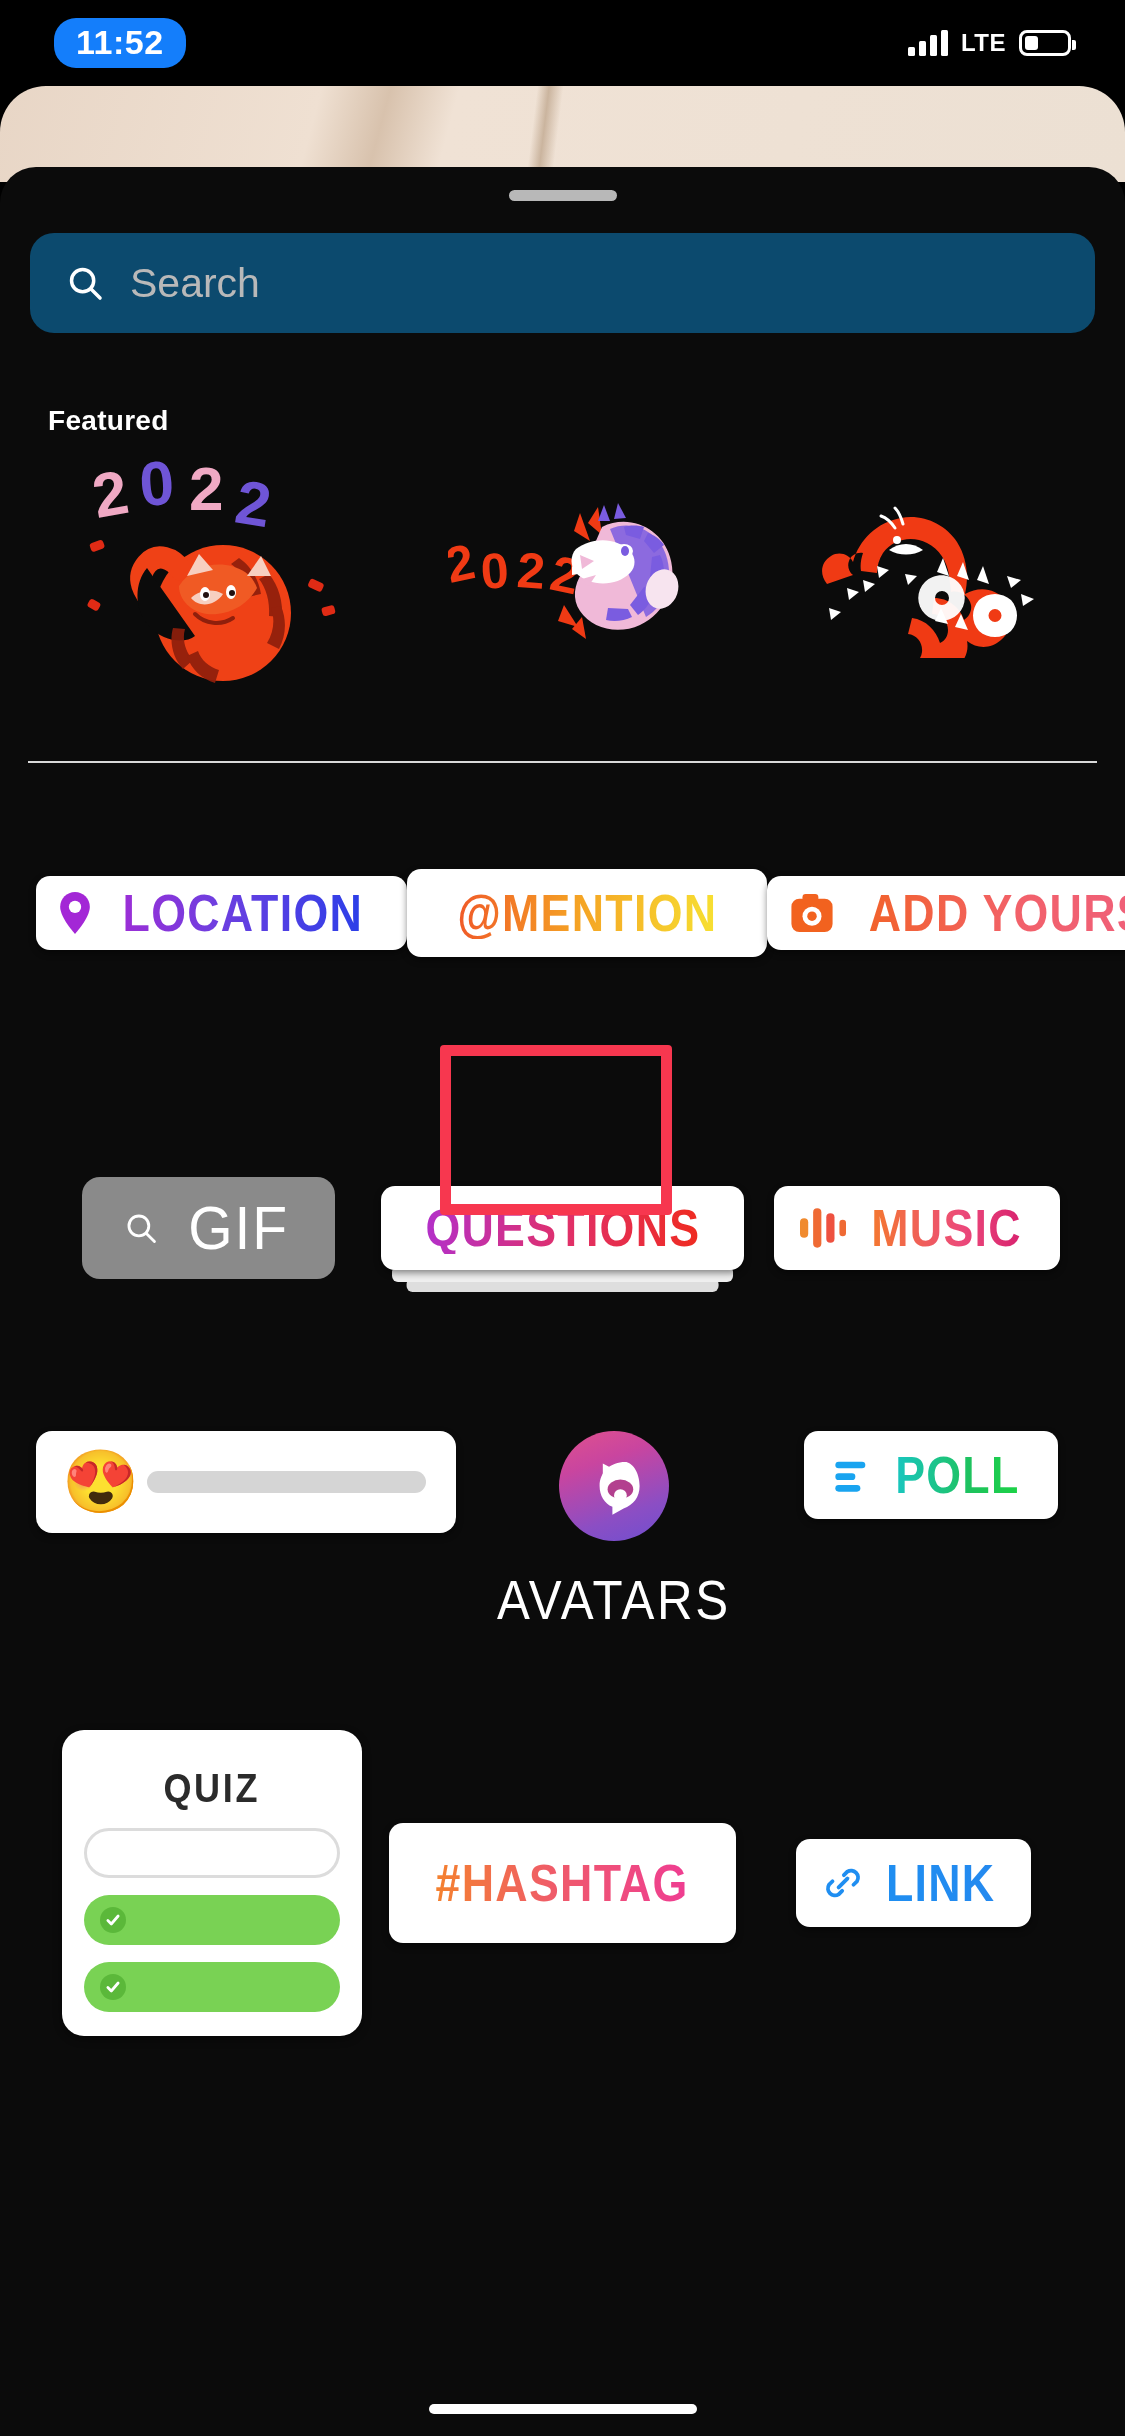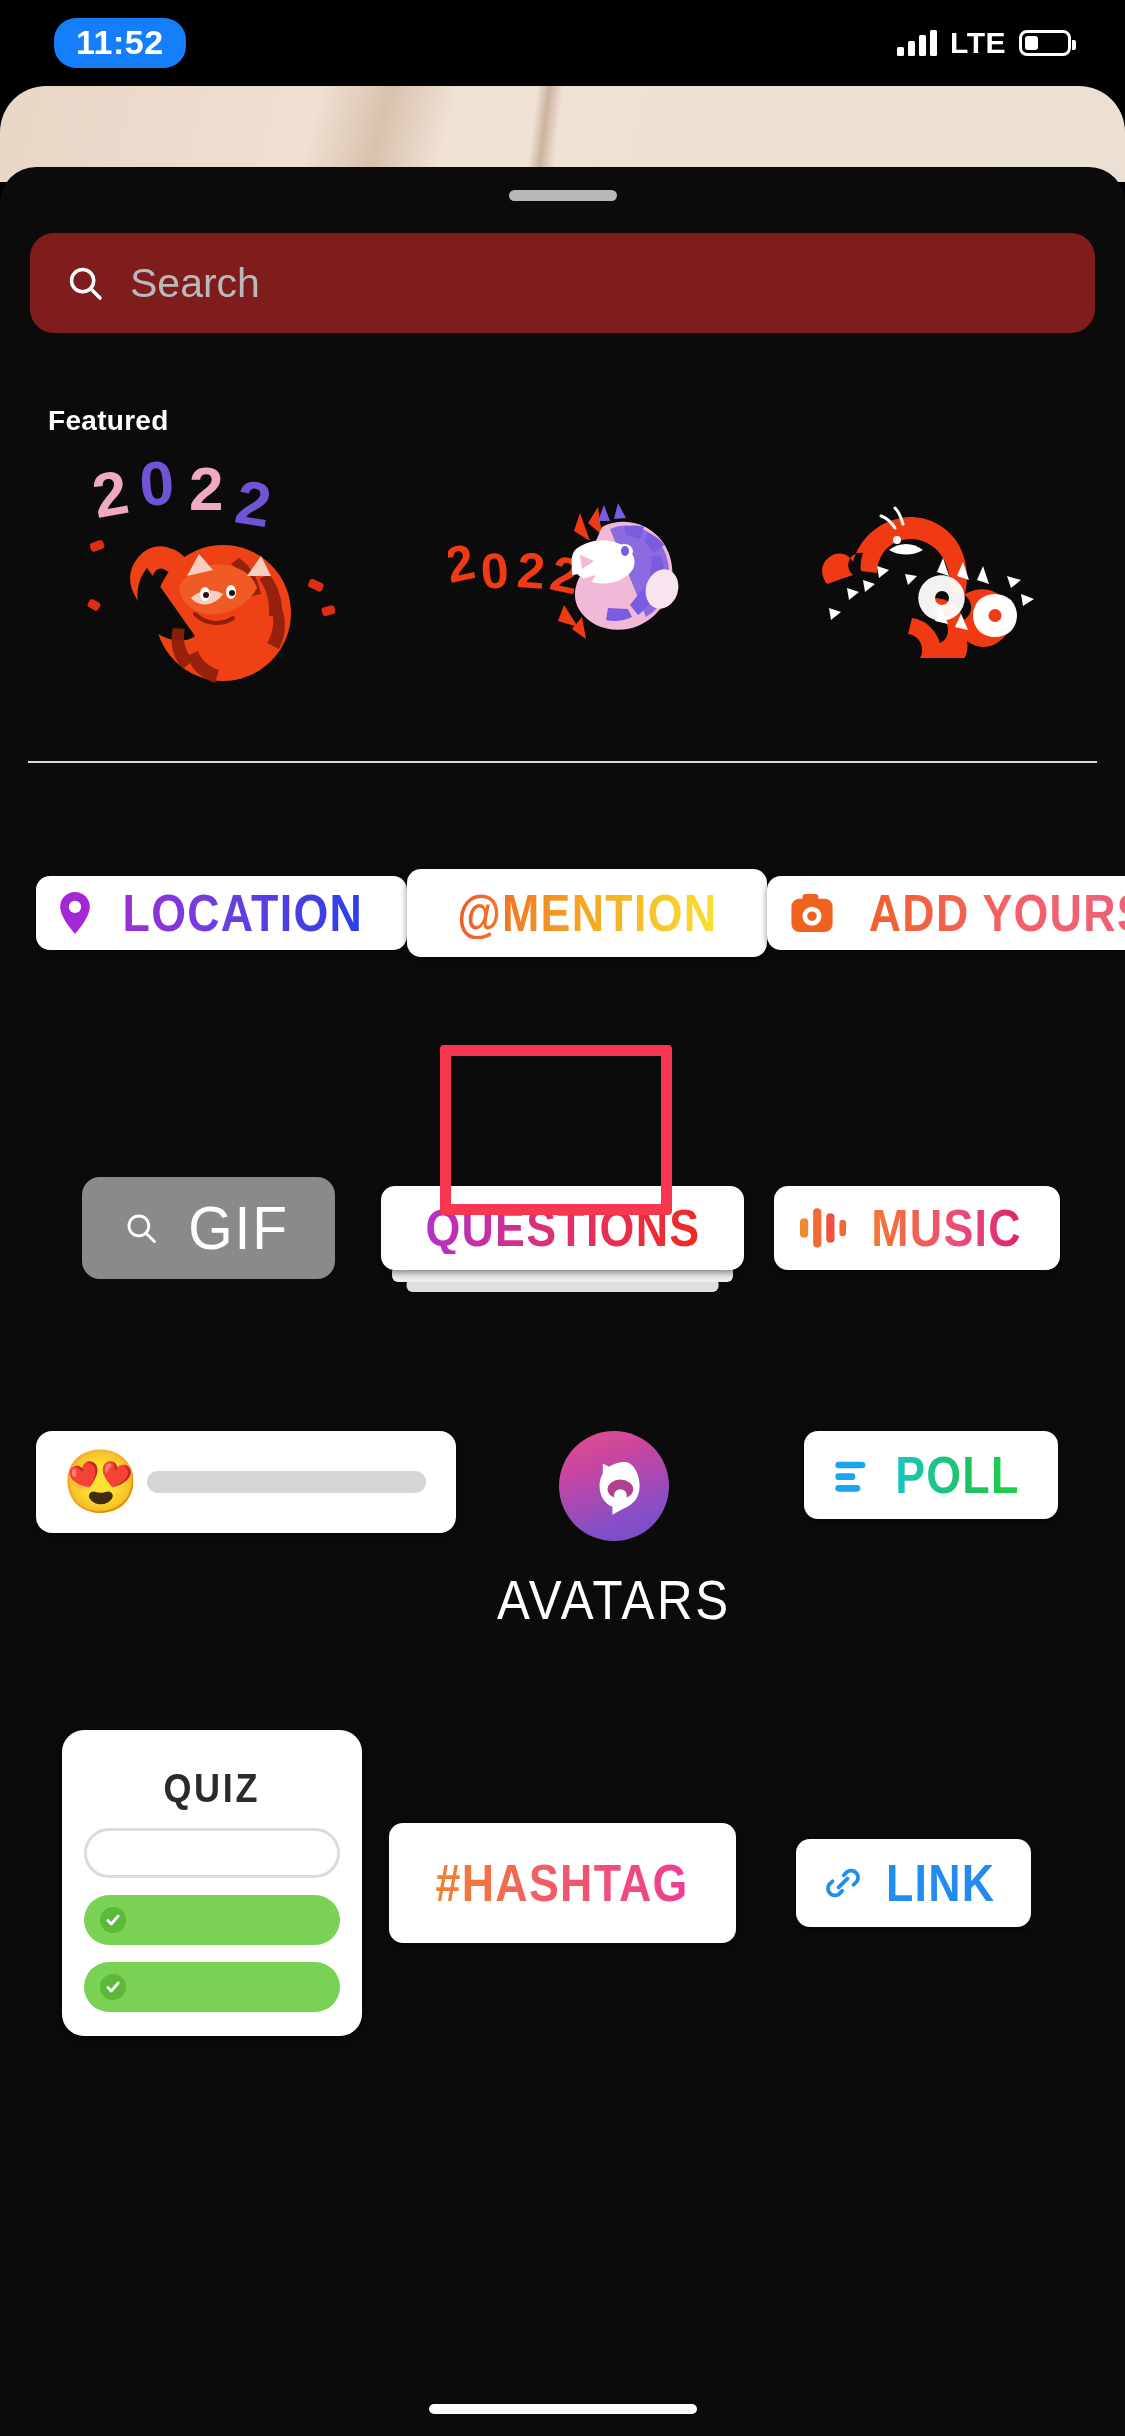--- a/index.html
+++ b/index.html
@@ -22,21 +22,21 @@
     border-radius:22px; padding:7px 22px 9px; letter-spacing:.5px;
     line-height:1; display:flex; align-items:center;
   }
   .status-right{ display:flex; align-items:center; gap:13px; }
   .bars{ display:flex; align-items:flex-end; gap:4px; height:26px; }
   .bars i{ display:block; width:7px; background:#fff; border-radius:1.5px; }
   .bars i:nth-child(1){height:9px;}
   .bars i:nth-child(2){height:15px;}
   .bars i:nth-child(3){height:21px;}
   .bars i:nth-child(4){height:26px;}
-  .lte{ color:#fff; font-size:30px; font-weight:600; letter-spacing:.5px; }
+  .lte{ color:#fff; font-size:24px; font-weight:600; letter-spacing:.5px; }
   .battery{
     width:52px; height:26px; border:3px solid #fff; border-radius:8px;
     position:relative; display:flex; align-items:center; padding:3px;
   }
   .battery::after{
     content:""; position:absolute; right:-8px; top:7px;
     width:4px; height:10px; background:#fff; border-radius:0 2px 2px 0;
   }
   .battery b{ display:block; height:100%; width:32%; background:#fff; border-radius:3px; }
 
@@ -57,21 +57,21 @@
     position:absolute; top:167px; left:0; width:1125px; height:2269px;
     background:#0b0b0b; border-radius:36px 36px 0 0;
   }
   .grabber{
     width:108px; height:11px; background:#b8b8b8; border-radius:6px;
     margin:23px auto 0;
   }
 
   
   .searchbar{
-    margin:32px 30px 0; height:100px; background:#7f1d1d;
+    margin:32px 30px 0; height:100px; background:#0c4a6e;
     border-radius:24px; display:flex; align-items:center; gap:26px;
     padding:0 36px;
   }
   .search-icon{ width:38px; height:38px; flex:none; }
   .search-ph{ color:#b9b9b9; font-size:41px; }
 
   
   .featured-title{
     color:#fff; font-size:28px; font-weight:700; margin:72px 0 0 48px;
     letter-spacing:.3px;

